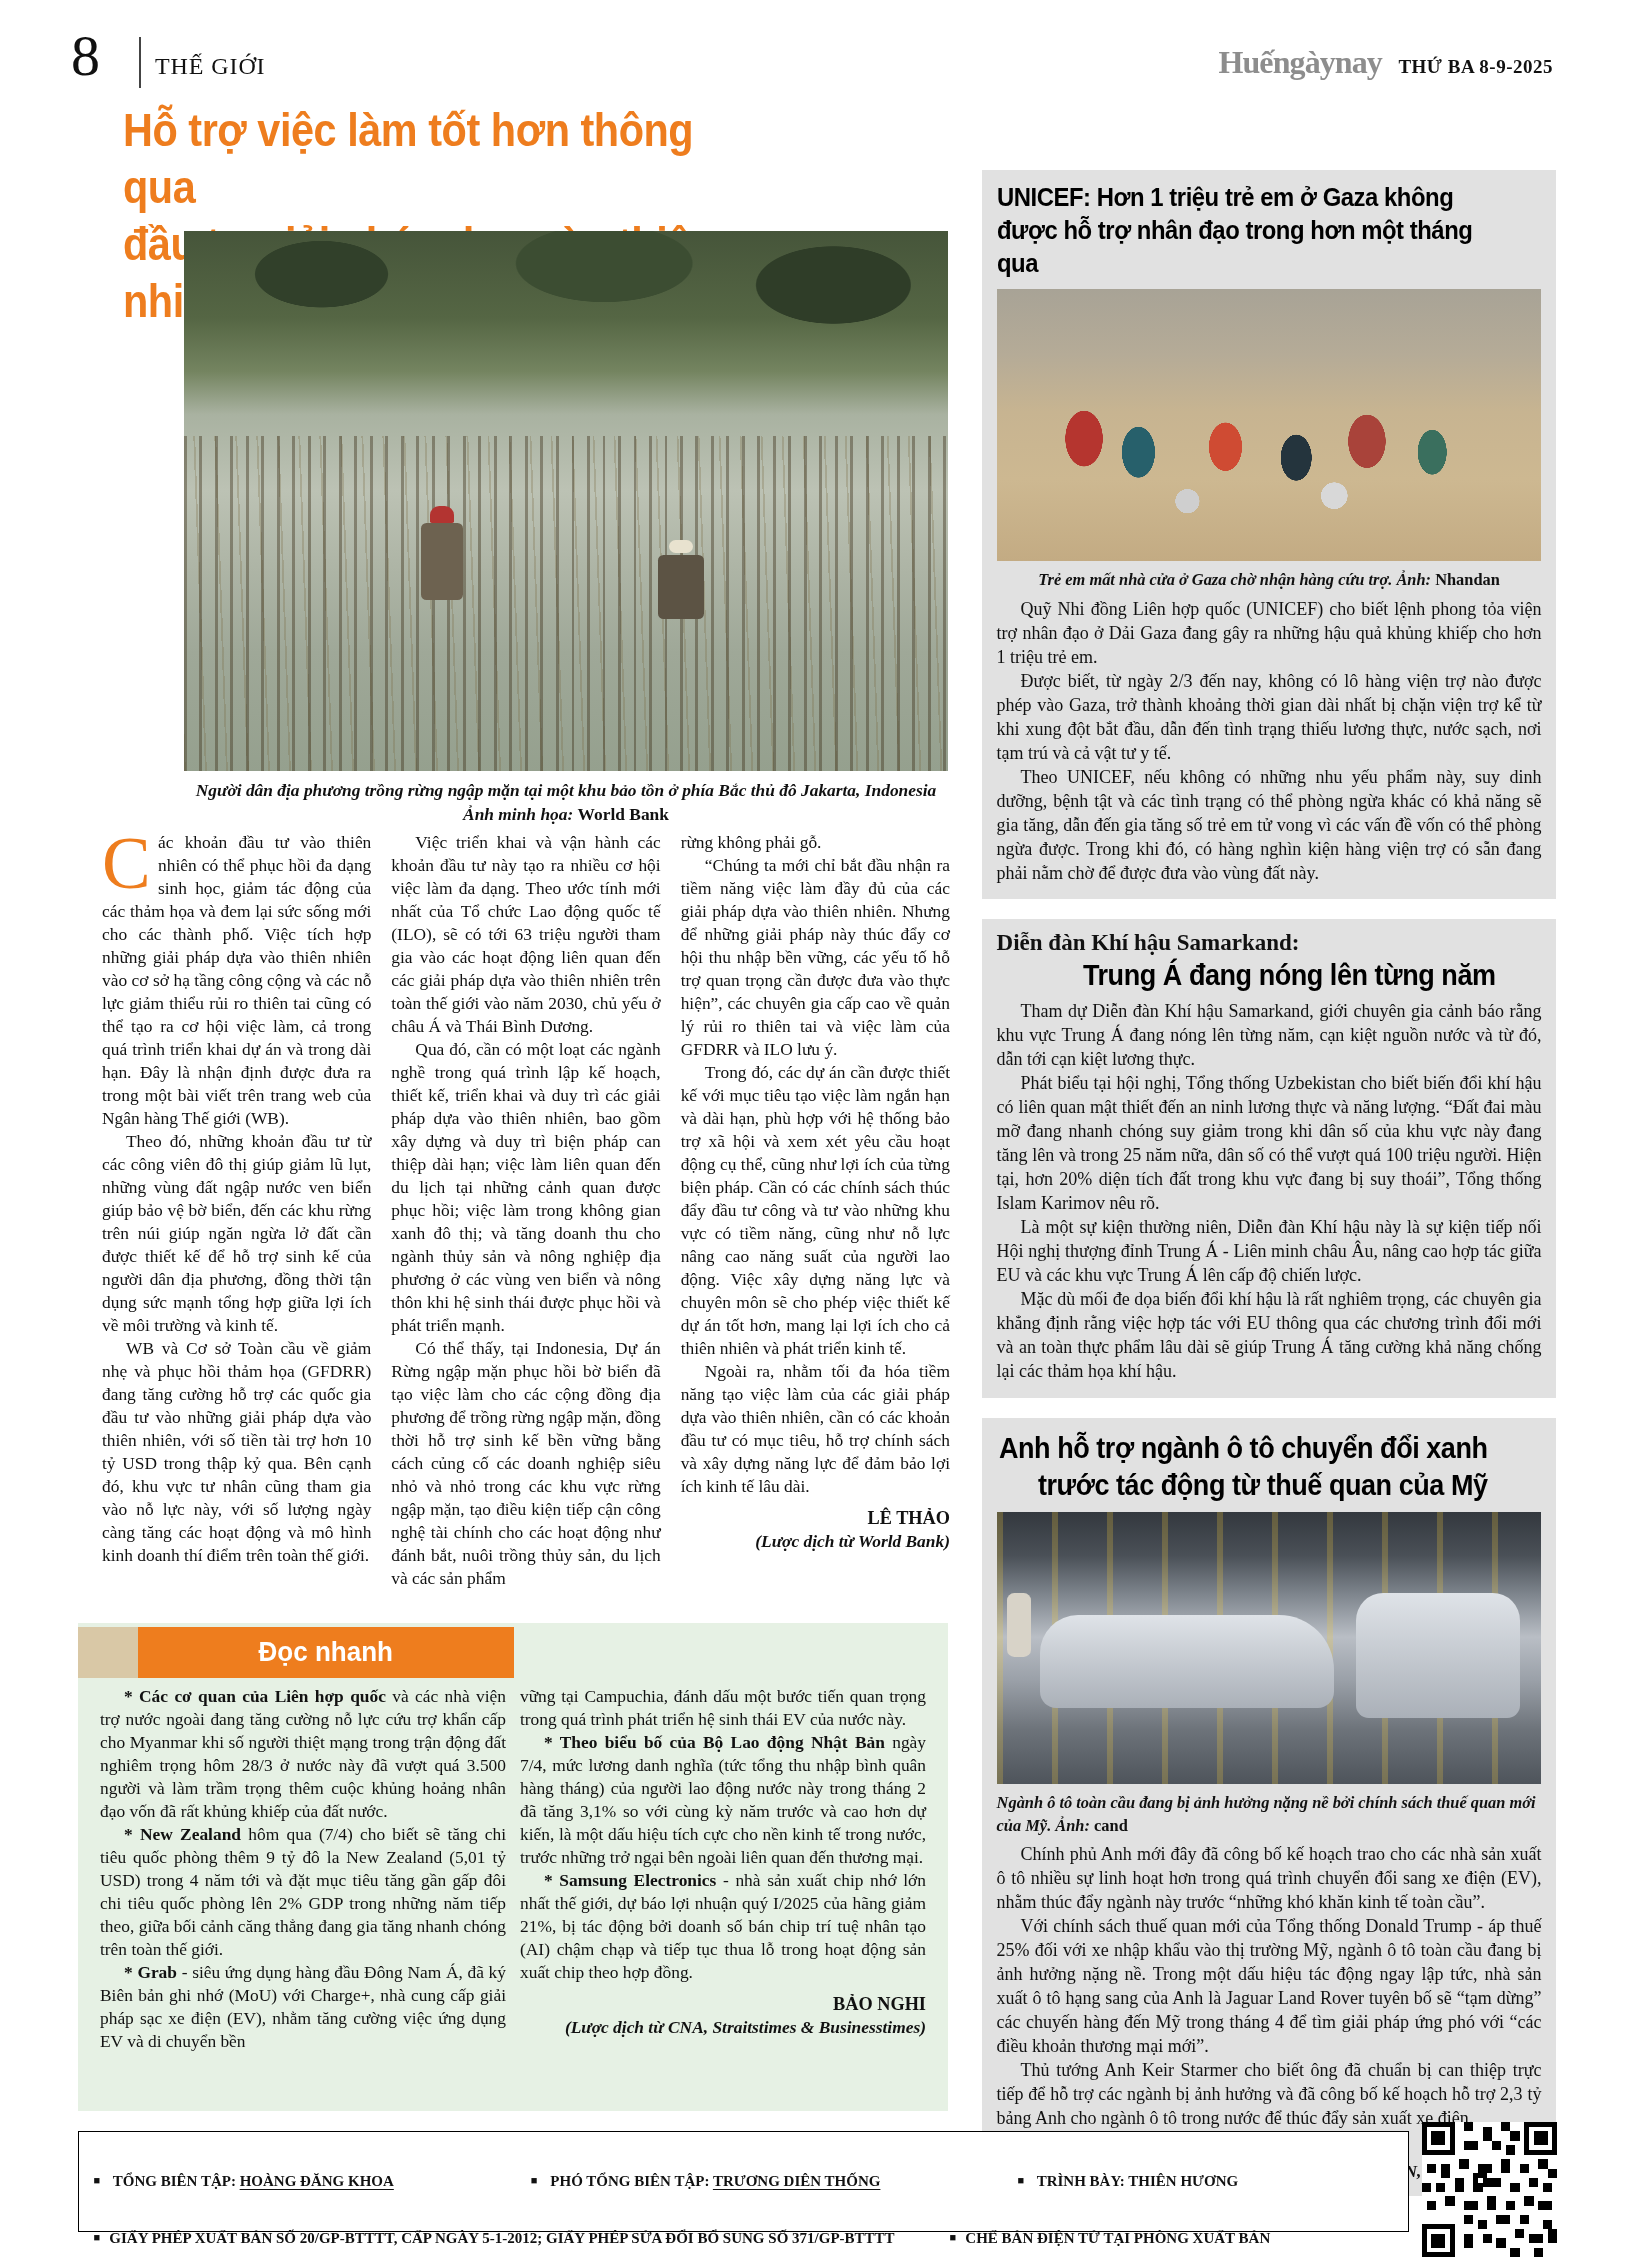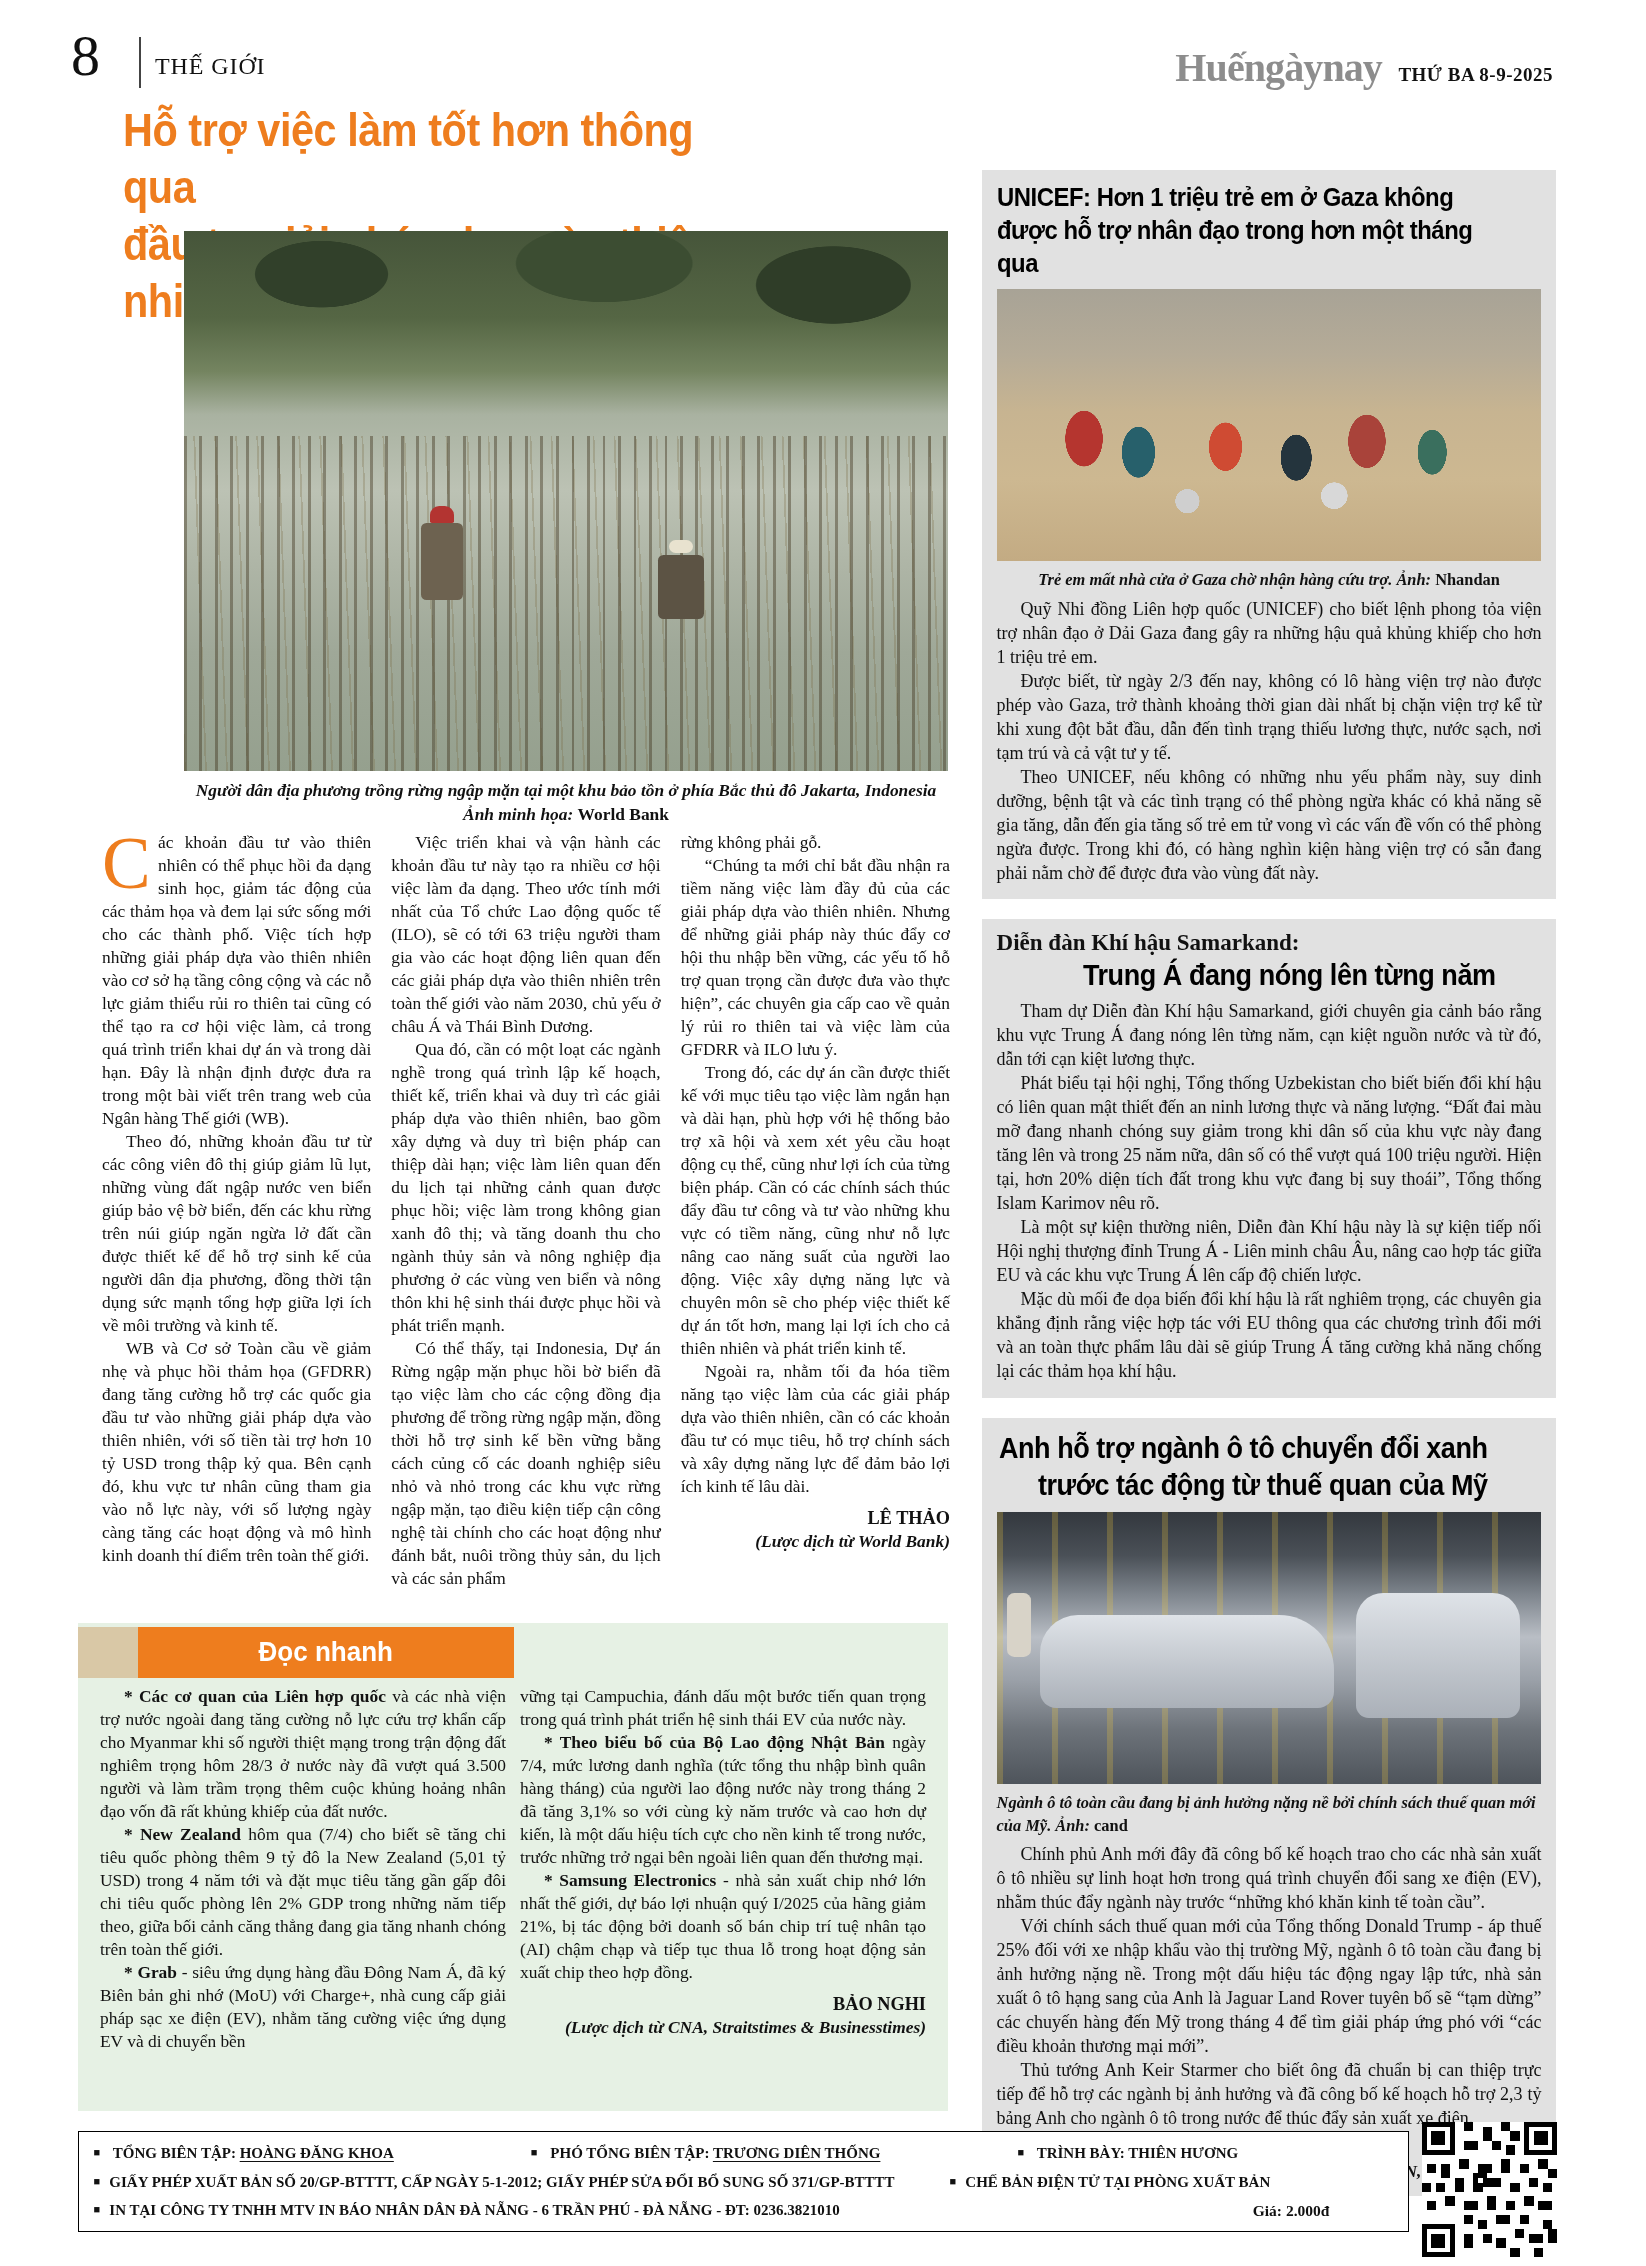--- a/index.html
+++ b/index.html
@@ -14,21 +14,21 @@
   .page{
     position:relative;width:1647px;height:2267px;background:#fff;
     margin:0 auto;font-family:"Liberation Serif",serif;color:var(--ink);
     overflow:hidden;
   }
   
   .pagenum{position:absolute;left:71px;top:27.4px;font-size:58px;line-height:58px;font-weight:400;}
   .hdr-rule{position:absolute;left:139px;top:37px;width:1.8px;height:51px;background:#444;}
   .section-title{position:absolute;left:155px;top:53px;font-size:24px;letter-spacing:0.9px;}
   .masthead{position:absolute;left:1131px;top:44px;width:422px;text-align:right;white-space:nowrap;}
-  .logo{font-family:"Liberation Serif",serif;font-weight:700;font-size:40px;color:#8d8d8d;letter-spacing:-0.9px;}
+  .logo{font-family:"Liberation Serif",serif;font-weight:700;font-size:32px;color:#8d8d8d;letter-spacing:-0.9px;}
   .issue-date{font-size:19px;font-weight:700;margin-left:12.8px;letter-spacing:0.5px;}
   
   .cond{font-family:"Liberation Sans",sans-serif;font-weight:700;display:inline-block;transform:scaleX(.9);transform-origin:left top;letter-spacing:-0.5px;}
   
   .main-headline{position:absolute;left:123px;top:102px;width:694px;color:var(--accent);font-size:46px;line-height:57px;}
   .photo{position:absolute;overflow:hidden;}
   .photo-mangrove{left:184px;top:231px;width:764px;height:540px;
     background:
       radial-gradient(110px 55px at 18% 8%, #31402a 0 60%,transparent 61%),
       radial-gradient(146px 64px at 55% 6%, #3c4d32 0 60%,transparent 61%),
@@ -82,21 +82,21 @@
   .car{position:absolute;background:linear-gradient(180deg,#dfe3e8,#aab0b8);border-radius:38px 55px 16.4px 16.4px;}
   .car1{left:8%;top:38%;width:54%;height:34%;}
   .car2{left:66%;top:30%;width:30%;height:46%;border-radius:27.4px 27.4px 12.8px 12.8px;}
   .worker{position:absolute;left:2%;top:30%;width:24px;height:64px;background:#d8d3c8;border-radius:7.3px;}
   .rail .caption{font-size:16.4px;font-weight:700;font-style:italic;line-height:23px;margin-top:7.3px;}
   .cap-center{text-align:center;}
   .kicker{font-size:23px;font-weight:700;}
   
   .footer-box{position:absolute;left:78px;top:2131px;width:1331px;height:101px;border:1.8px solid #000;background:#fff;
     padding:8.2px 14.6px;font-size:15px;font-weight:700;line-height:27.4px;white-space:nowrap;}
-  .fline{display:flex;}
+  .fline{display:flex;margin-top:28px;}
   .fline-1 .fseg{margin-right:137px;}
   .fline-2 .fseg{margin-right:55px;}
   .fseg::before{content:"■";font-size:11px;margin-right:9.1px;position:relative;top:-1.8px;}
   .uname{text-decoration:underline;text-underline-offset:2.7px;}
   .price{margin-left:auto;margin-right:64px;font-size:15.5px;}
   .price::before{content:"";}
   .qr{position:absolute;left:1422px;top:2122px;width:135px;height:135px;background:#fff;}
   .qr svg{width:100%;height:100%;}
 </style>
 </head>

